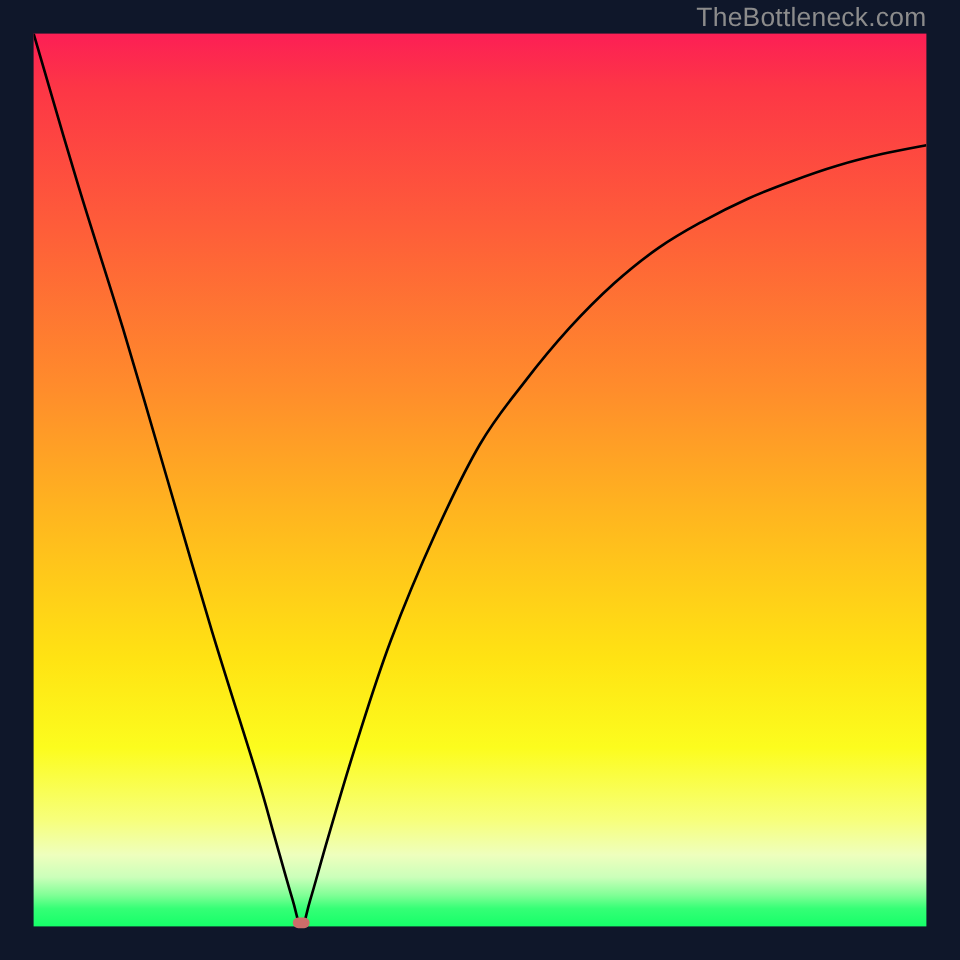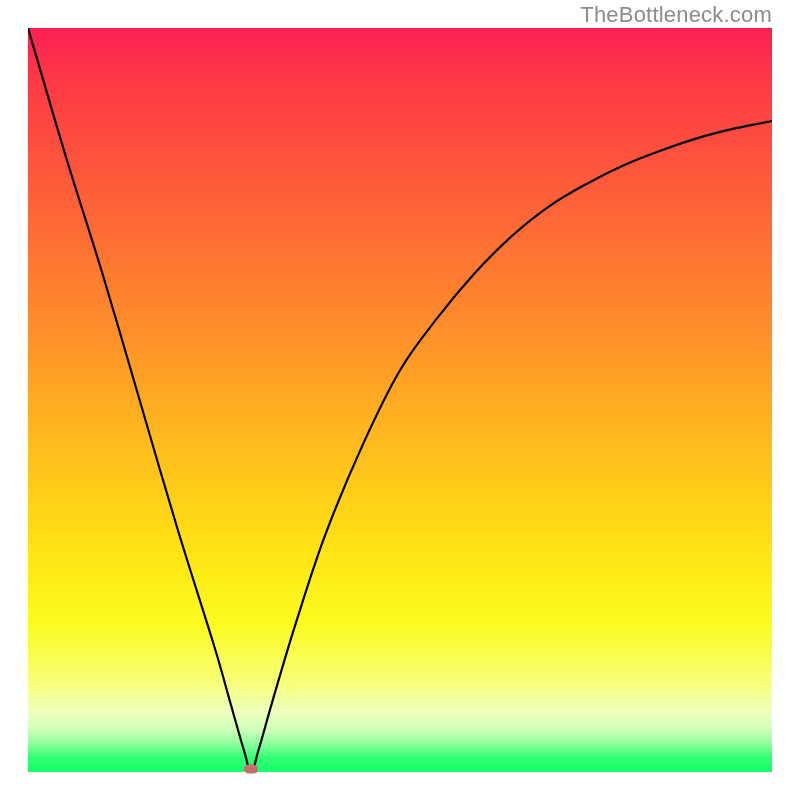--- a/index.html
+++ b/index.html
@@ -8,21 +8,21 @@
     width: 800px;
     height: 800px;
     background: #000;
     overflow: hidden;
     font-family: Arial, Helvetica, sans-serif;
   }
   .outer {
     position: relative;
     width: 800px;
     height: 800px;
-    background: #ffffff;
+    background: #0f172a;
   }
   .watermark {
     position: absolute;
     top: 2px;
     right: 28px;
     color: #8c8c8c;
     font-size: 22px;
     font-weight: 400;
     letter-spacing: 0.2px;
     z-index: 5;

